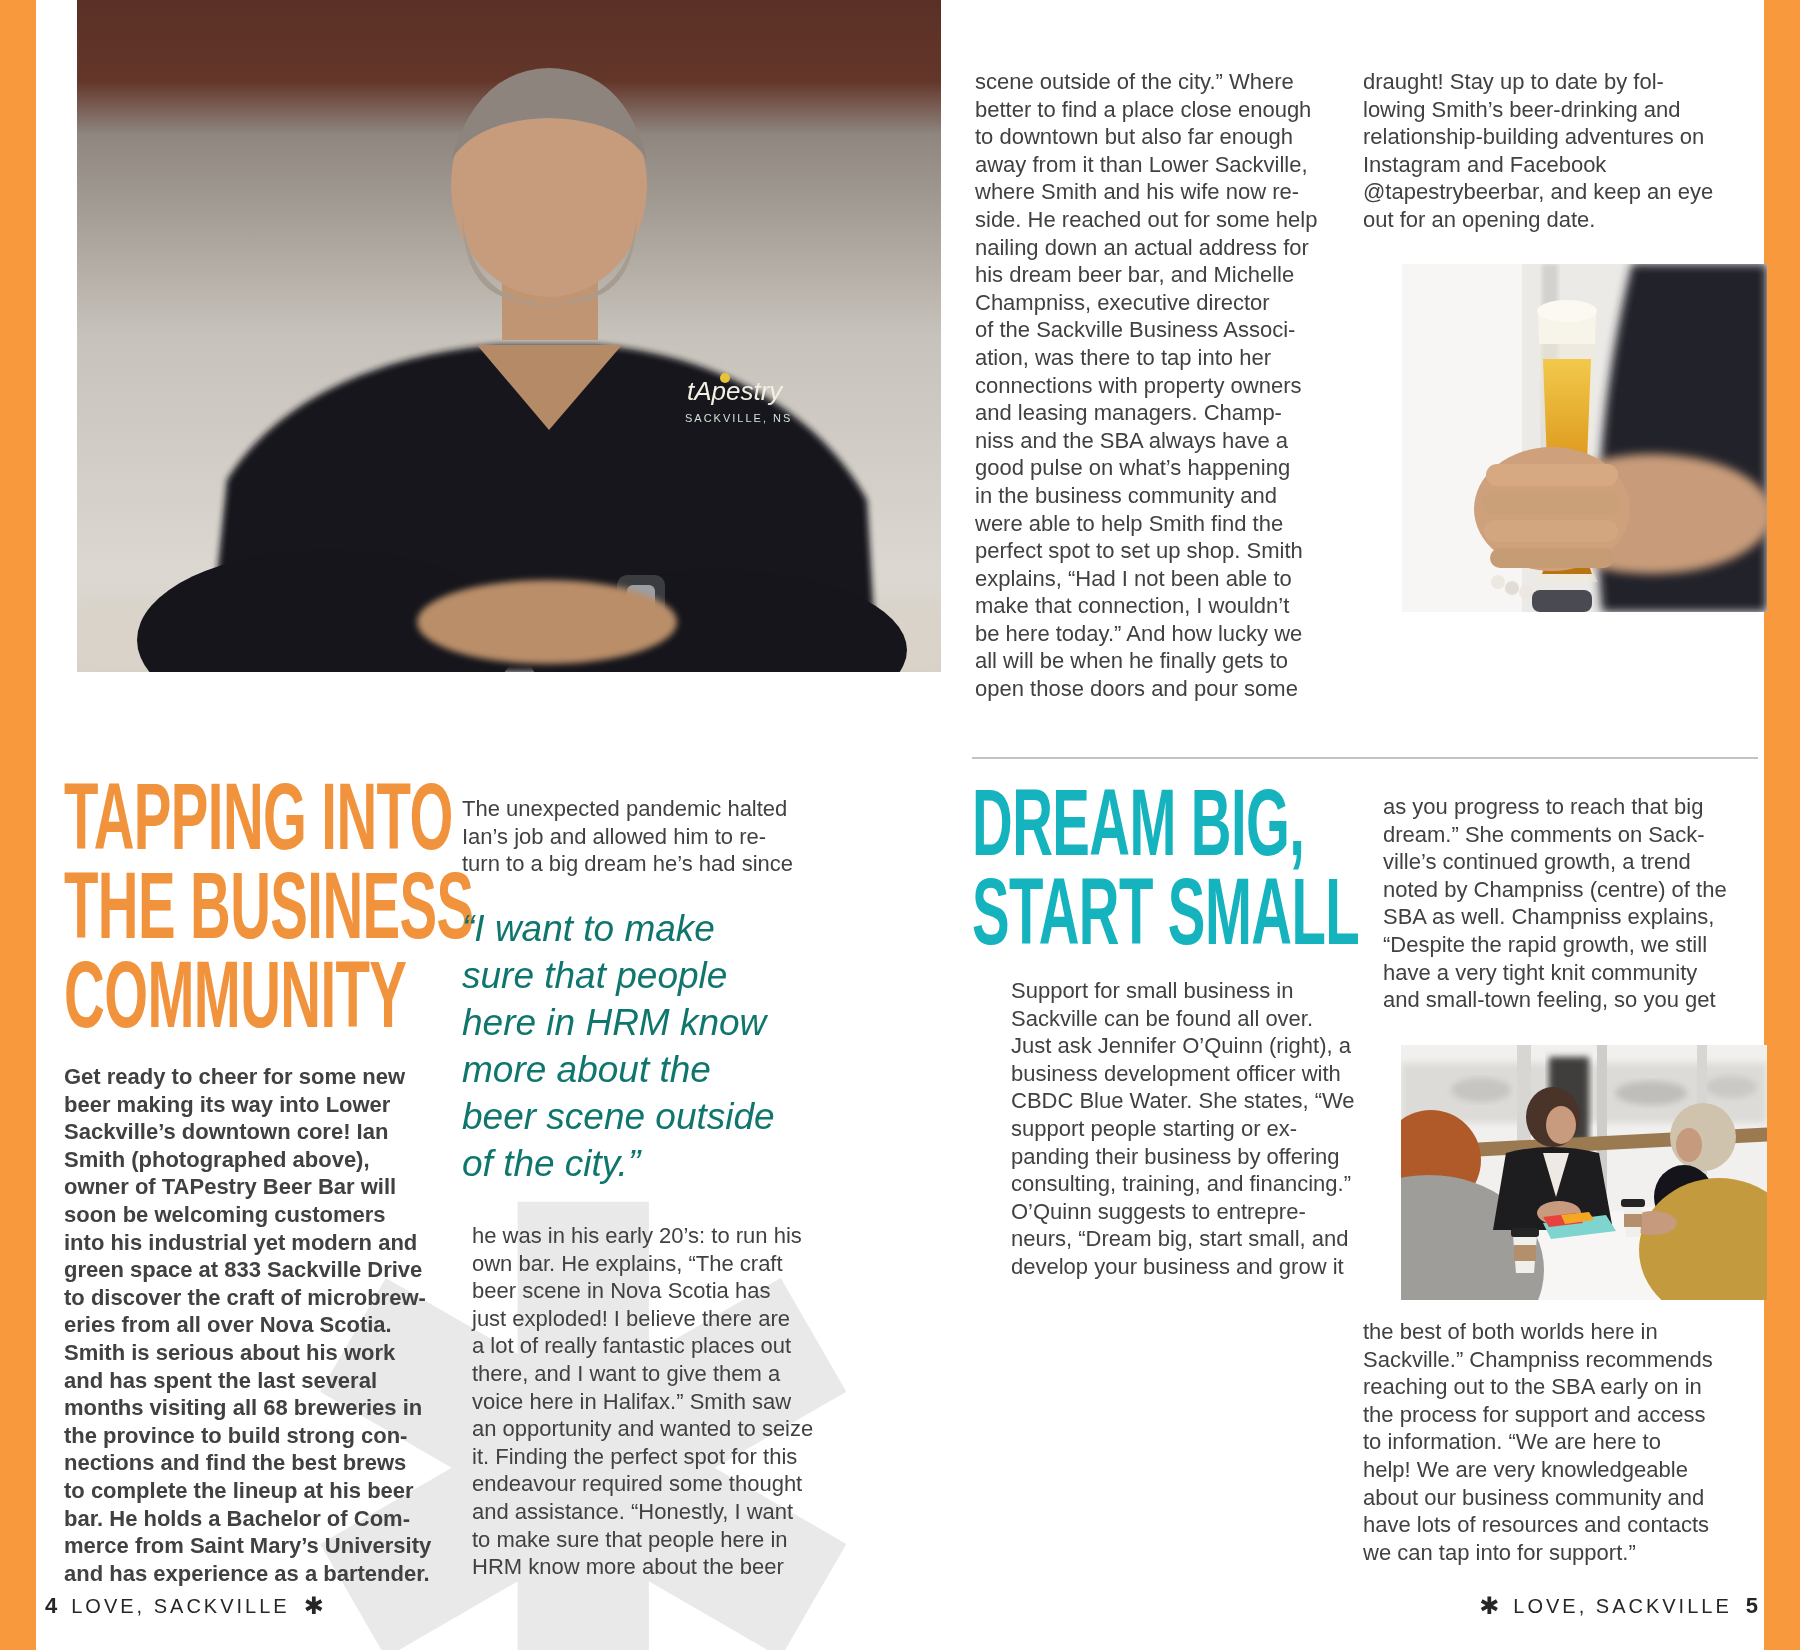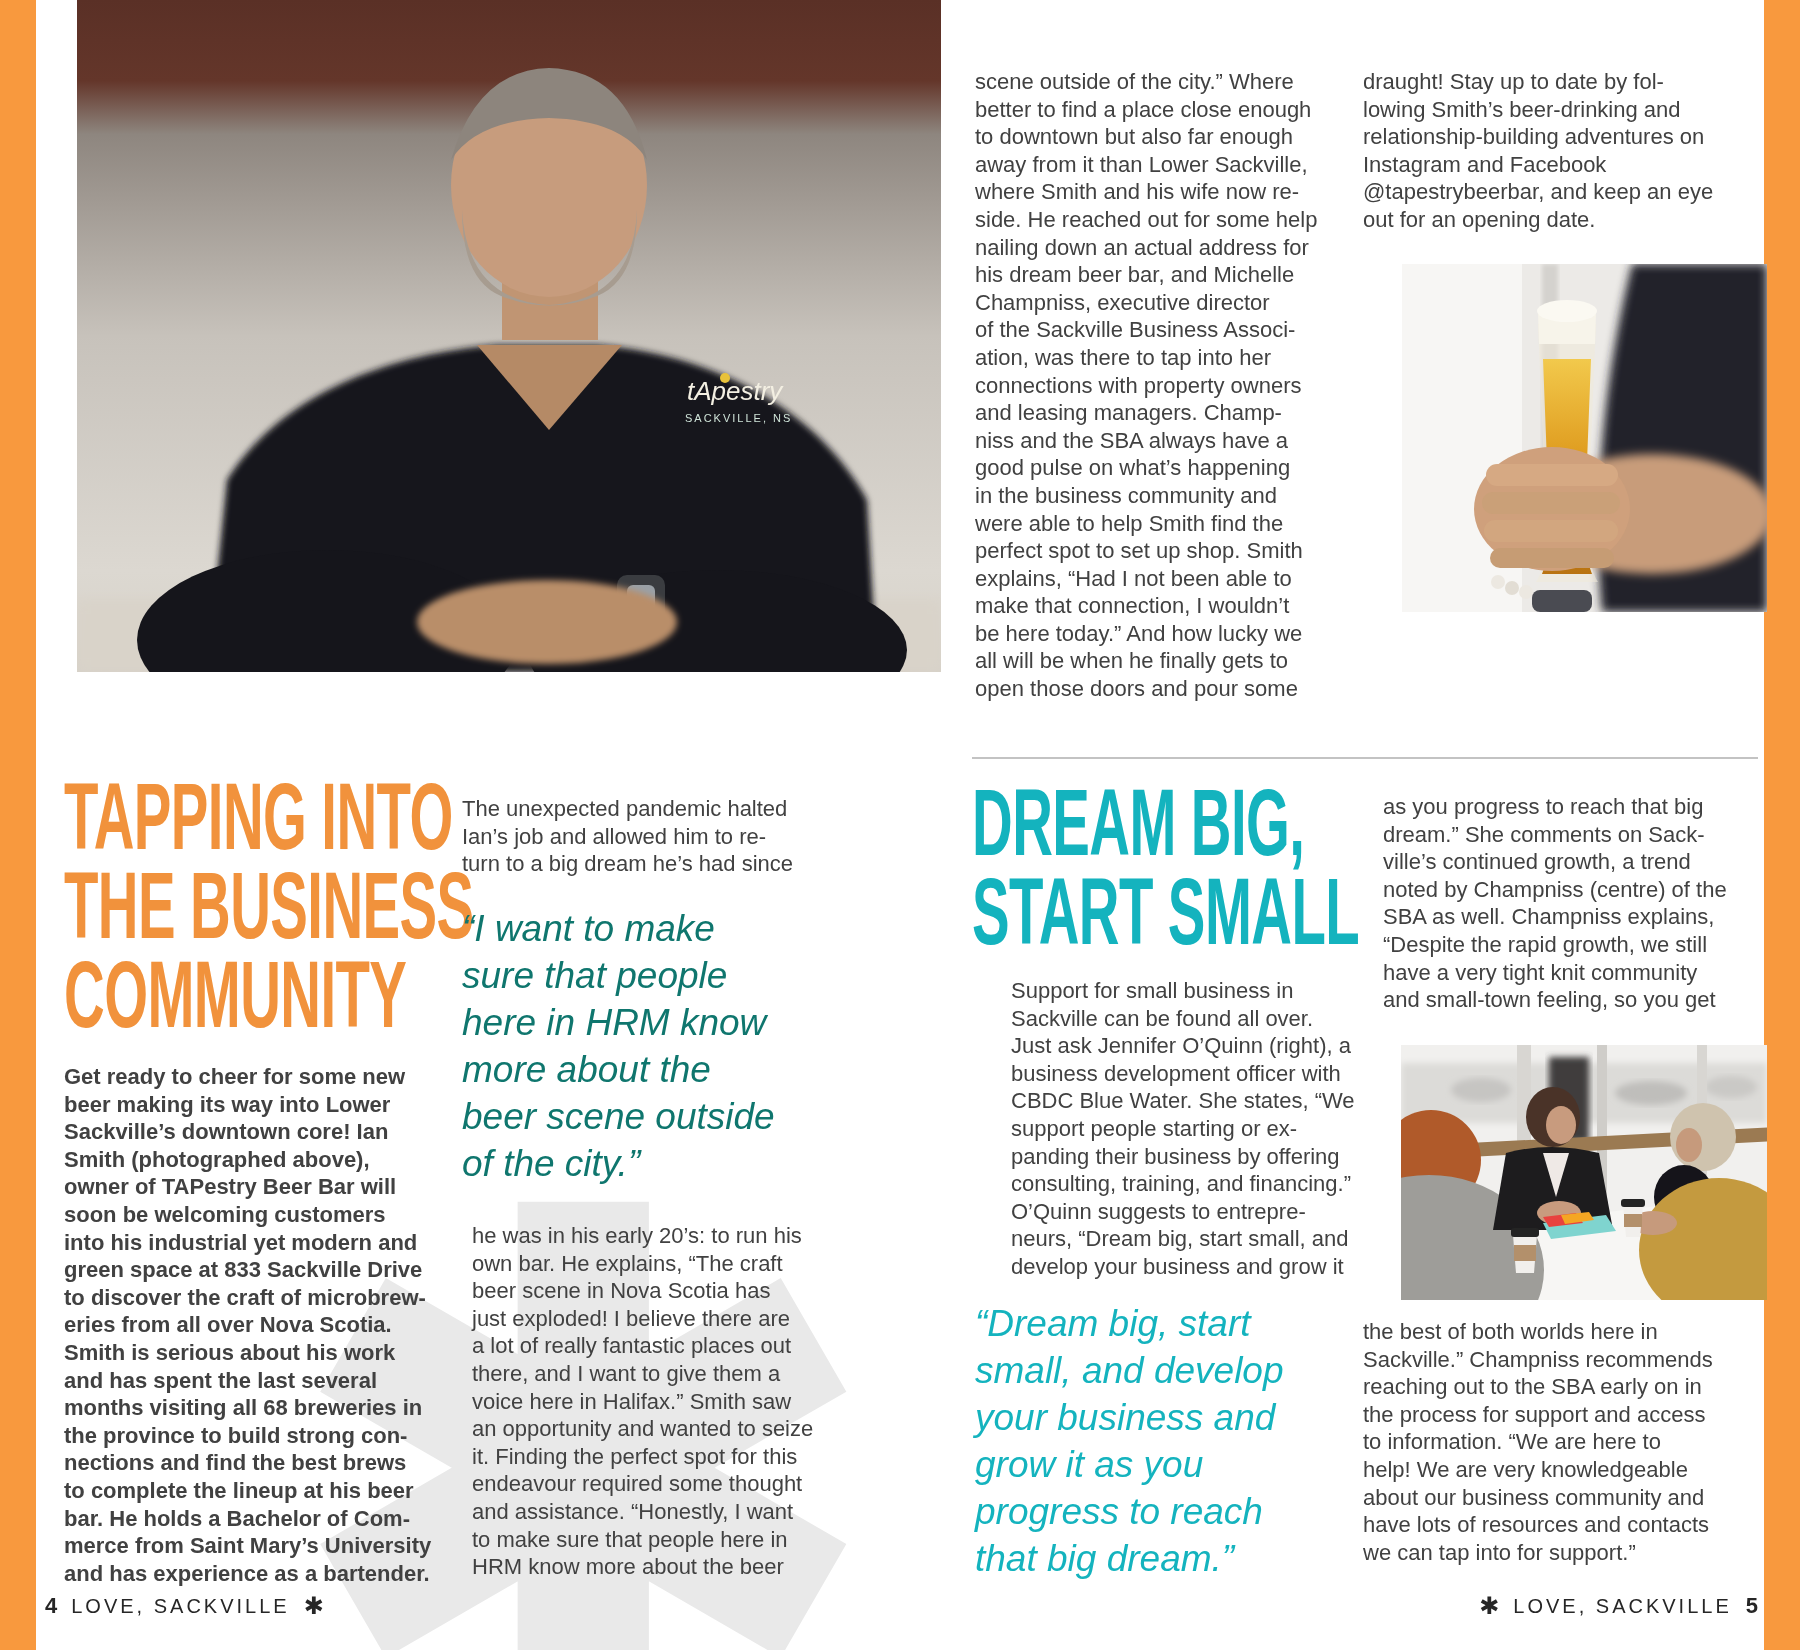--- a/index.html
+++ b/index.html
@@ -216,26 +216,20 @@
 Just ask Jennifer O’Quinn (right), a
 business development officer with
 CBDC Blue Water. She states, “We
 support people starting or ex-
 panding their business by offering
 consulting, training, and financing.”
 O’Quinn suggests to entrepre-
 neurs, “Dream big, start small, and
 develop your business and grow it</div>
 
-  <div class="pull-quote q-teal" style="left:975px;top:1300px;">“Dream big, start
-small, and develop
-your business and
-grow it as you
-progress to reach
-that big dream.”</div>
 
   <div class="body-text" style="left:1363px;top:793px;width:400px;margin-left:20px;">as you progress to reach that big
 dream.” She comments on Sack-
 ville’s continued growth, a trend
 noted by Champniss (centre) of the
 SBA as well. Champniss explains,
 “Despite the rapid growth, we still
 have a very tight knit community
 and small-town feeling, so you get</div>
 

